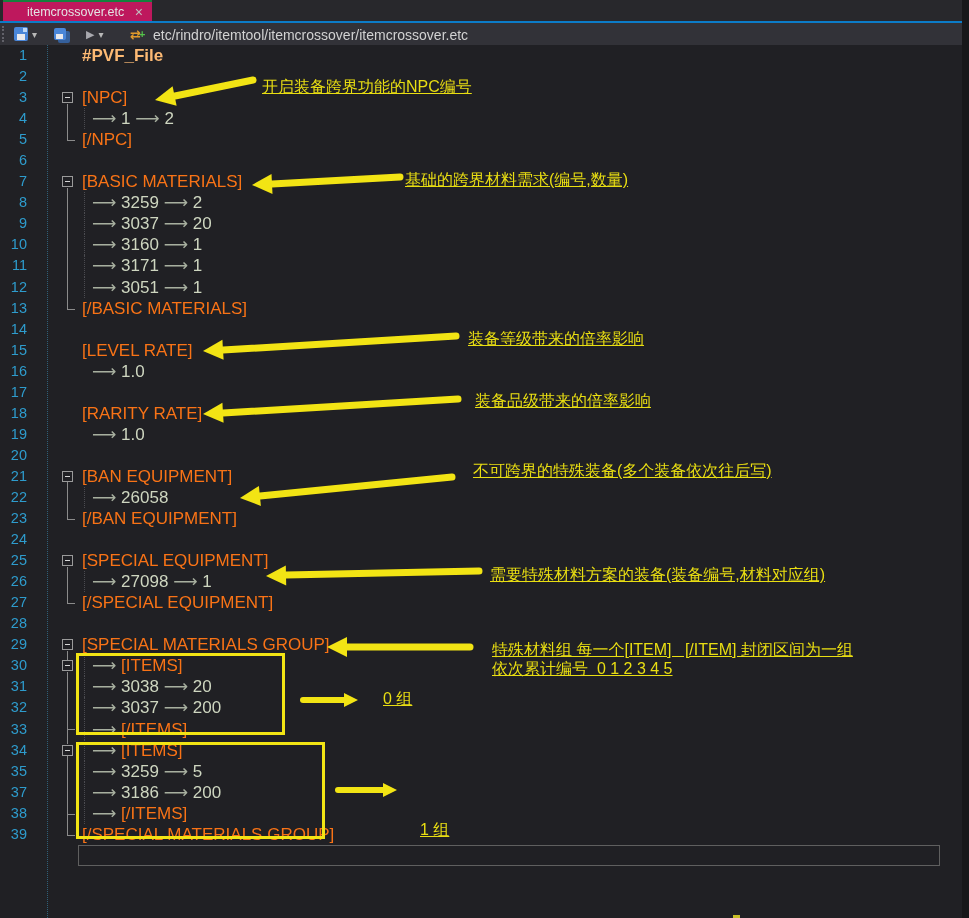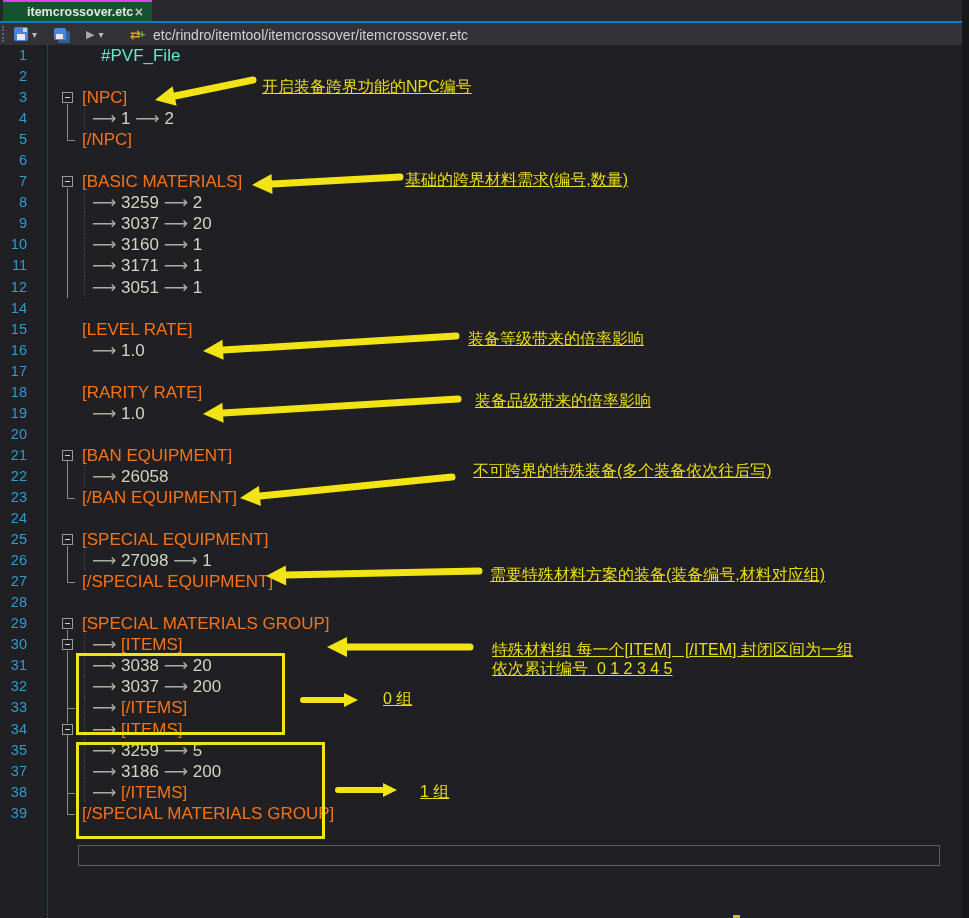--- a/index.html
+++ b/index.html
@@ -2,22 +2,22 @@
 <html><head>
 <meta charset="utf-8">
 <style>
   html,body{margin:0;padding:0;background:#101012;}
   *{box-sizing:border-box;}
   #app{position:relative;width:969px;height:918px;background:#202024;overflow:hidden;
        font-family:"Liberation Sans","DejaVu Sans",sans-serif;}
   
   #right-strip{position:absolute;right:0;top:0;width:7px;height:100%;background:#18181a;}
   #tabbar{position:absolute;left:0;top:0;width:962px;height:21px;background:#28282c;}
-  #tab{position:absolute;left:3px;top:0;width:149px;height:21px;background:#14532d;
-       border-top:2px solid #d946ef;color:#e4e4e4;font-size:12.5px;line-height:19px;font-weight:bold;}
+  #tab{position:absolute;left:3px;top:0;width:149px;height:21px;background:#be185d;
+       border-top:2px solid #15803d;color:#e4e4e4;font-size:12.5px;line-height:19px;}
   #tab .title{position:absolute;left:24px;top:1px;}
   #tab .close{position:absolute;right:9px;top:1px;color:#c2c2c2;font-size:14px;}
   #blueline{position:absolute;left:0;top:21px;width:962px;height:2px;background:#0c7cc8;}
   #toolbar{position:absolute;left:0;top:23px;width:962px;height:22px;background:#323238;}
   .grip{position:absolute;left:2px;top:3px;height:16px;width:4px;border-left:2px dotted #62626a;}
   .tbtn{position:absolute;top:3px;height:16px;display:flex;align-items:center;}
   .floppy{width:14px;height:14px;background:#4a86d8;border-radius:2px;position:relative;}
   .floppy::after{content:"";position:absolute;left:3px;bottom:1px;width:8px;height:6px;background:#e9e9ec;}
   .floppy::before{content:"";position:absolute;right:1px;top:1px;width:4px;height:4px;background:#bcd6f5;}
   .floppy2{width:12px;height:12px;background:#4a86d8;border-radius:2px;position:relative;box-shadow:4px 3px 0 0 #35609c;}
@@ -29,21 +29,21 @@
   #filepath{position:absolute;left:153px;top:4px;color:#d2d2d2;font-size:14px;}
   
   #editor{position:absolute;left:0;top:45px;width:962px;height:873px;background:#202024;}
   #gutter-sep{position:absolute;left:47px;top:0;bottom:0;width:0;border-left:1px dotted rgba(58,150,190,0.55);}
   .code-row{position:relative;height:21.05px;font-size:17px;line-height:21.05px;white-space:pre;}
   .ln{position:absolute;left:0;top:0;width:27px;text-align:right;color:#2e9ccd;font-size:14.5px;line-height:21.05px;}
   .guide{position:absolute;left:84px;top:0;bottom:0;width:0;border-left:1px dotted #4b4b50;}
   .content{position:absolute;top:0;}
   .ind0 .content{left:82px;}
   .ind1 .content{left:92px;text-align:right;}
-  .t-comment{color:#5eead4;font-weight:normal;margin-left:19px;}
+  .t-comment{color:#fdba74;font-weight:bold;}
   .t-tag{color:#f97316;}
   .t-arrow{color:#a7af9f;}
   .t-val{color:#ced6c0;}
   
   .fold{position:absolute;left:60px;top:0;width:15px;height:100%;}
   .fold::before,.fold::after{content:"";position:absolute;background:#8b8b8b;}
   .f-v::before{left:7px;top:0;bottom:0;width:1px;}
   .f-end::before{left:7px;top:0;height:52%;width:1px;}
   .f-end::after{left:7px;top:52%;width:8px;height:1px;}
   .f-tee::before{left:7px;top:0;bottom:0;width:1px;}
@@ -64,21 +64,21 @@
   .note{position:absolute;color:#e9de12;font-size:16px;line-height:19px;z-index:11;white-space:pre;text-decoration:underline;}
   #note-npc{left:262px;top:77px;}
   #note-basic{left:405px;top:170px;}
   #note-level{left:468px;top:329px;}
   #note-rarity{left:475px;top:391px;}
   #note-ban{left:473px;top:461px;}
   #note-special{left:490px;top:565px;}
   #note-group1{left:492px;top:640px;}
   #note-group2{left:492px;top:659px;text-align:right;}
   #note-g0{left:383px;top:689px;}
-  #note-g1{left:420px;top:782px;}
+  #note-g1{left:420px;top:820px;}
   #bottom-speck{position:absolute;left:733px;top:915px;width:7px;height:3px;background:#c9be27;z-index:11;}
 </style>
 </head>
 <body>
 
 <div id="app">
 
   <div id="tabbar">
     <div id="tab">
       <span class="title">itemcrossover.etc</span>
@@ -115,20 +115,21 @@
         <div class="code-row ind0"><span class="ln">3</span><span class="fold f-box"><span class="bx"></span></span><span class="content"><span class="t-tag">[NPC]</span></span></div>
         <div class="code-row ind1"><span class="ln">4</span><span class="fold f-v"></span><span class="guide"></span><span class="content"><span class="t-arrow">⟶</span> <span class="t-val">1</span> <span class="t-arrow">⟶</span> <span class="t-val">2</span></span></div>
         <div class="code-row ind0"><span class="ln">5</span><span class="fold f-end"></span><span class="content"><span class="t-tag">[/NPC]</span></span></div>
         <div class="code-row ind0"><span class="ln">6</span><span class="content"></span></div>
         <div class="code-row ind0"><span class="ln">7</span><span class="fold f-box"><span class="bx"></span></span><span class="content"><span class="t-tag">[BASIC MATERIALS]</span></span></div>
         <div class="code-row ind1"><span class="ln">8</span><span class="fold f-v"></span><span class="guide"></span><span class="content"><span class="t-arrow">⟶</span> <span class="t-val">3259</span> <span class="t-arrow">⟶</span> <span class="t-val">2</span></span></div>
         <div class="code-row ind1"><span class="ln">9</span><span class="fold f-v"></span><span class="guide"></span><span class="content"><span class="t-arrow">⟶</span> <span class="t-val">3037</span> <span class="t-arrow">⟶</span> <span class="t-val">20</span></span></div>
         <div class="code-row ind1"><span class="ln">10</span><span class="fold f-v"></span><span class="guide"></span><span class="content"><span class="t-arrow">⟶</span> <span class="t-val">3160</span> <span class="t-arrow">⟶</span> <span class="t-val">1</span></span></div>
         <div class="code-row ind1"><span class="ln">11</span><span class="fold f-v"></span><span class="guide"></span><span class="content"><span class="t-arrow">⟶</span> <span class="t-val">3171</span> <span class="t-arrow">⟶</span> <span class="t-val">1</span></span></div>
         <div class="code-row ind1"><span class="ln">12</span><span class="fold f-v"></span><span class="guide"></span><span class="content"><span class="t-arrow">⟶</span> <span class="t-val">3051</span> <span class="t-arrow">⟶</span> <span class="t-val">1</span></span></div>
+        <div class="code-row ind0"><span class="ln">13</span><span class="fold f-end"></span><span class="content"><span class="t-tag">[/BASIC MATERIALS]</span></span></div>
         <div class="code-row ind0"><span class="ln">14</span><span class="content"></span></div>
         <div class="code-row ind0"><span class="ln">15</span><span class="content"><span class="t-tag">[LEVEL RATE]</span></span></div>
         <div class="code-row ind1"><span class="ln">16</span><span class="content"><span class="t-arrow">⟶</span> <span class="t-val">1.0</span></span></div>
         <div class="code-row ind0"><span class="ln">17</span><span class="content"></span></div>
         <div class="code-row ind0"><span class="ln">18</span><span class="content"><span class="t-tag">[RARITY RATE]</span></span></div>
         <div class="code-row ind1"><span class="ln">19</span><span class="content"><span class="t-arrow">⟶</span> <span class="t-val">1.0</span></span></div>
         <div class="code-row ind0"><span class="ln">20</span><span class="content"></span></div>
         <div class="code-row ind0"><span class="ln">21</span><span class="fold f-box"><span class="bx"></span></span><span class="content"><span class="t-tag">[BAN EQUIPMENT]</span></span></div>
         <div class="code-row ind1"><span class="ln">22</span><span class="fold f-v"></span><span class="guide"></span><span class="content"><span class="t-arrow">⟶</span> <span class="t-val">26058</span></span></div>
         <div class="code-row ind0"><span class="ln">23</span><span class="fold f-end"></span><span class="content"><span class="t-tag">[/BAN EQUIPMENT]</span></span></div>

